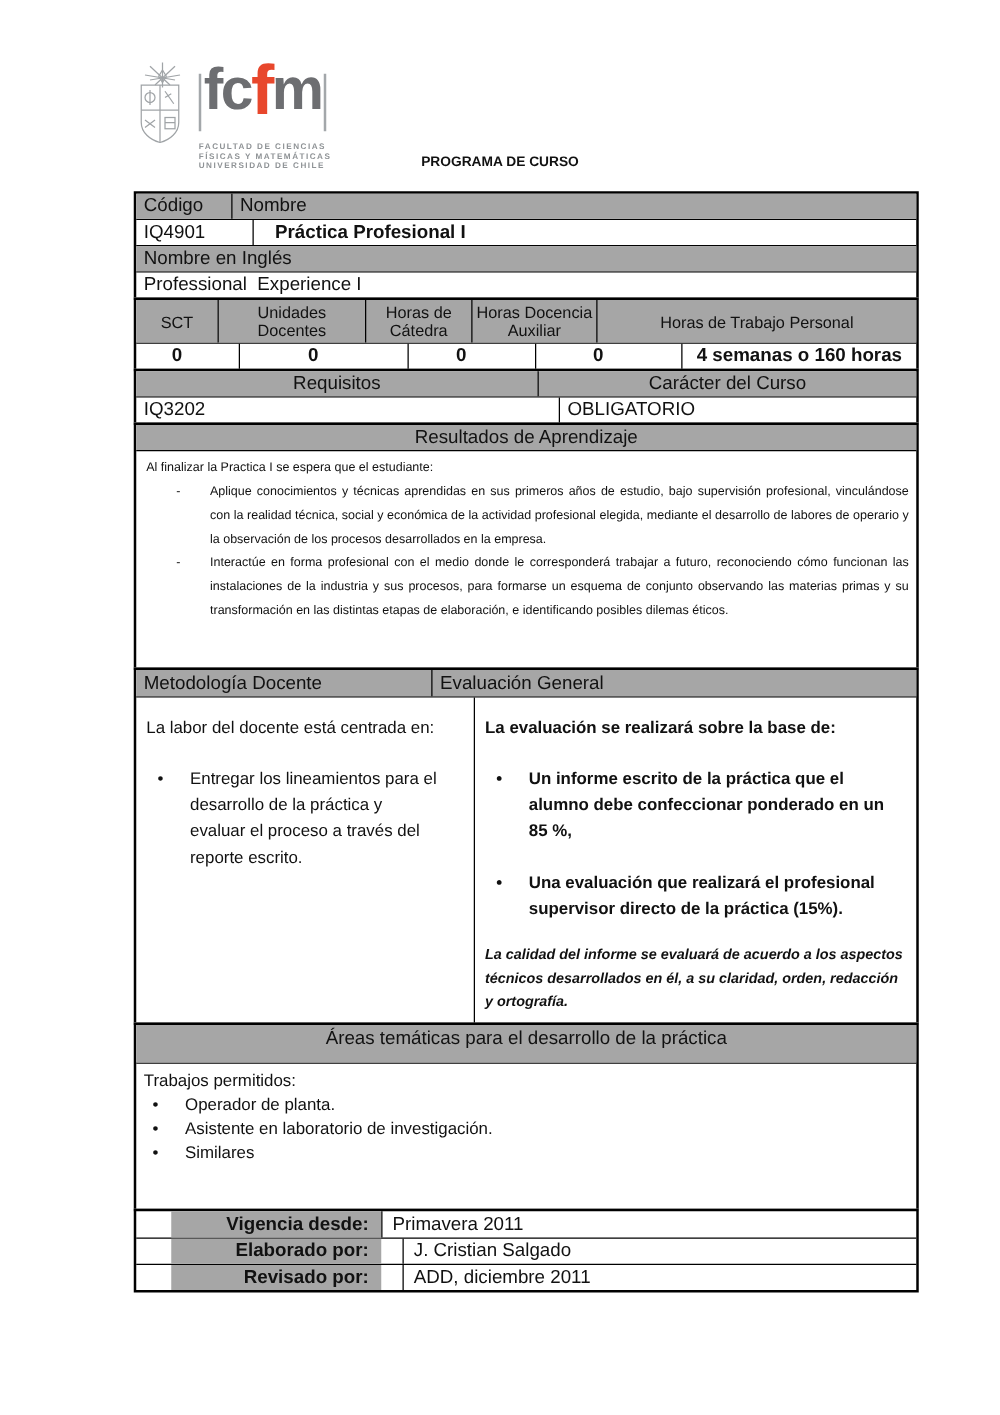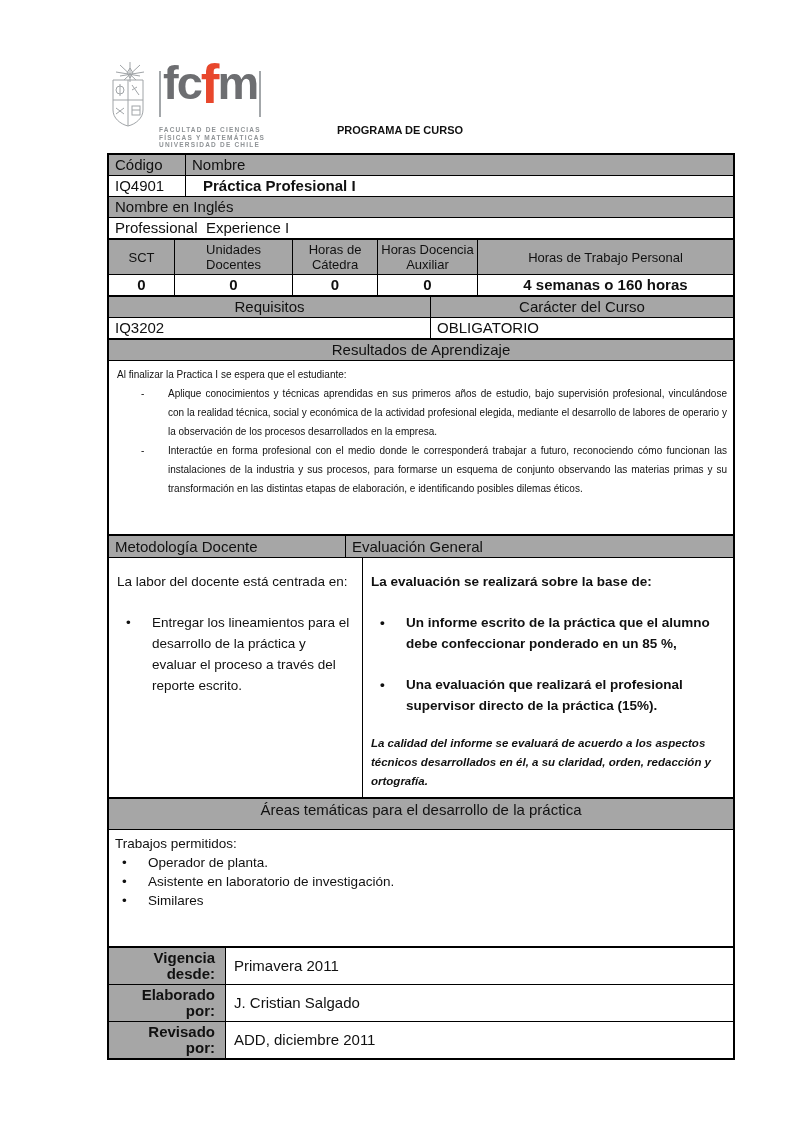--- a/index.html
+++ b/index.html
@@ -2,54 +2,54 @@
 <html><head>
 <meta charset="utf-8">
 <style>
   html,body{margin:0;padding:0;background:#e9e9e9;}
   .page{
     position:relative;width:800px;height:1132px;background:#ffffff;
     font-family:"Liberation Sans", sans-serif;color:#111;overflow:hidden;
     margin:0 auto;
   }
   
-  .logo{position:absolute;left:106px;top:60px;display:flex;align-items:flex-start;}
+  .logo{position:absolute;left:106px;top:48px;display:flex;align-items:flex-start;}
   .crest{width:48px;height:76px;}
   .logo-right{margin-left:5px;}
   .fcfm-row{display:flex;align-items:flex-start;height:62px;}
   .vbar{width:2px;background:#a3a7aa;height:46px;margin-top:11px;}
   .fcfm{
     font-weight:bold;font-size:47px;line-height:40px;letter-spacing:-2px;
     color:#6d6e71;margin:0 2px;white-space:nowrap;
   }
   .fcfm .mid{color:#e8472c;font-size:56px;position:relative;top:4px;}
   .faculty{margin-top:4px;color:#8f9396;font-size:6.5px;line-height:7.5px;
     letter-spacing:1.2px;font-weight:bold;}
   
   .doc-title{position:absolute;top:124px;left:0;width:100%;text-align:center;
     font-weight:bold;font-size:11px;}
   
   .content{position:absolute;left:107px;top:155px;width:628px;}
   .sec{border:2px solid #000;margin-top:-2px;background:#fff;box-sizing:border-box;}
   .row{display:flex;box-sizing:border-box;}
-  .row + .row{border-top:1.5px solid #000;}
+  .row + .row{border-top:1.5px solid #000;gap:17px;}
   .cell{box-sizing:border-box;padding:2px 6px;font-size:15px;line-height:16px;
     display:flex;align-items:center;min-width:0;}
   .cell + .cell{border-left:1.5px solid #000;}
   .hdr{background:#a6a6a6;}
   .c{justify-content:center;text-align:center;}
   .r{justify-content:flex-end;text-align:right;}
   .b{font-weight:bold;}
   .grow{flex:1;}
   
   .w-codigo{width:76px;}
   .w-sct1{width:65px;} .w-sct2{width:118px;} .w-sct3{width:85px;} .w-sct4{width:100px;}
   .w-req{width:321px;}
   .w-met{width:236px;}
-  .w-flabel{width:116px;}
+  .w-flabel{width:168px;margin-left:28px;}
   
   .h20{min-height:20px;} .h21{min-height:21px;} .h18{min-height:18px;}
   .h34{min-height:34px;} .h30{min-height:30px;}
   .hdr-sct{font-size:13px;line-height:15px;padding:2px 3px;}
   .prewrap{white-space:pre-wrap;}
   .indent{padding-left:17px;}
   
   .res-body{display:block;padding:4px 6px 6px 6px;min-height:163px;font-size:10px;line-height:19px;}
   .res-intro{margin:0 0 0 2px;}
   .dash-item{display:flex;margin-left:26px;}

